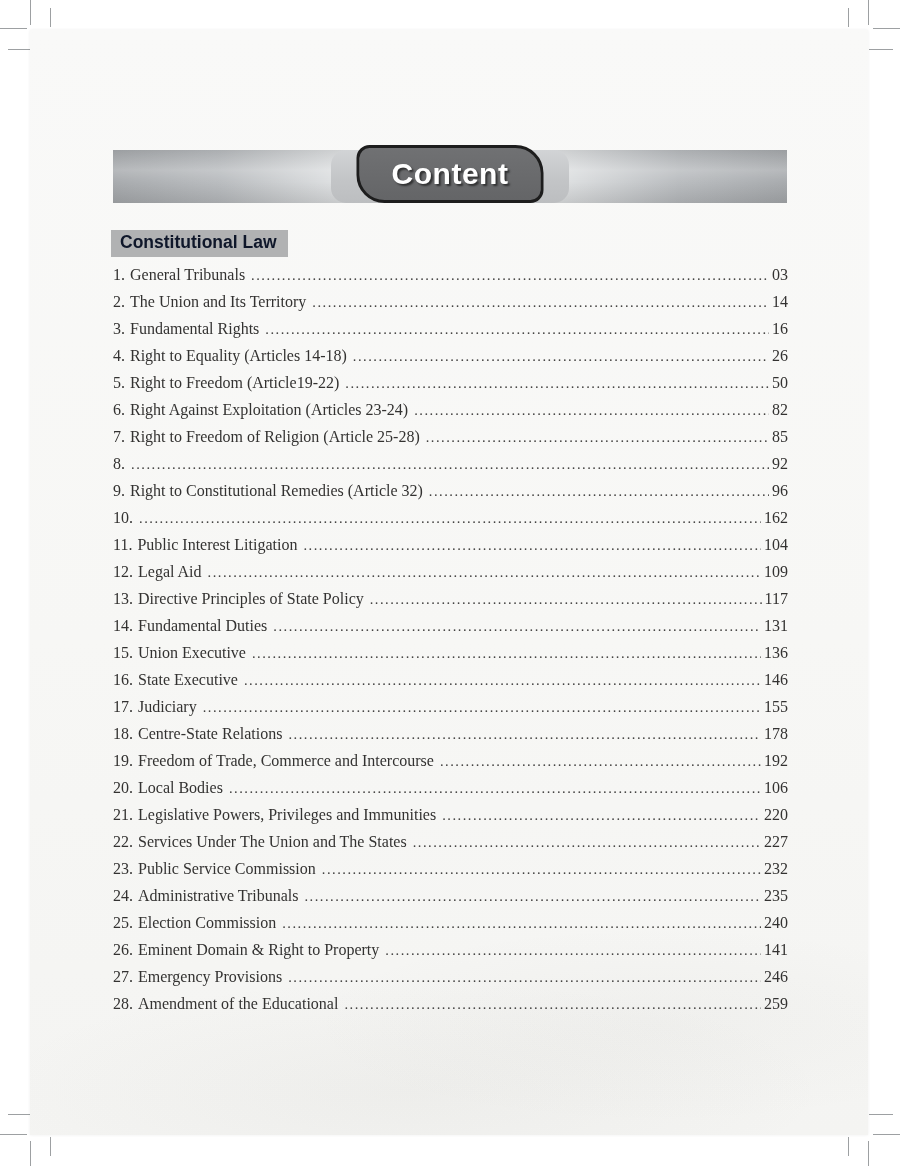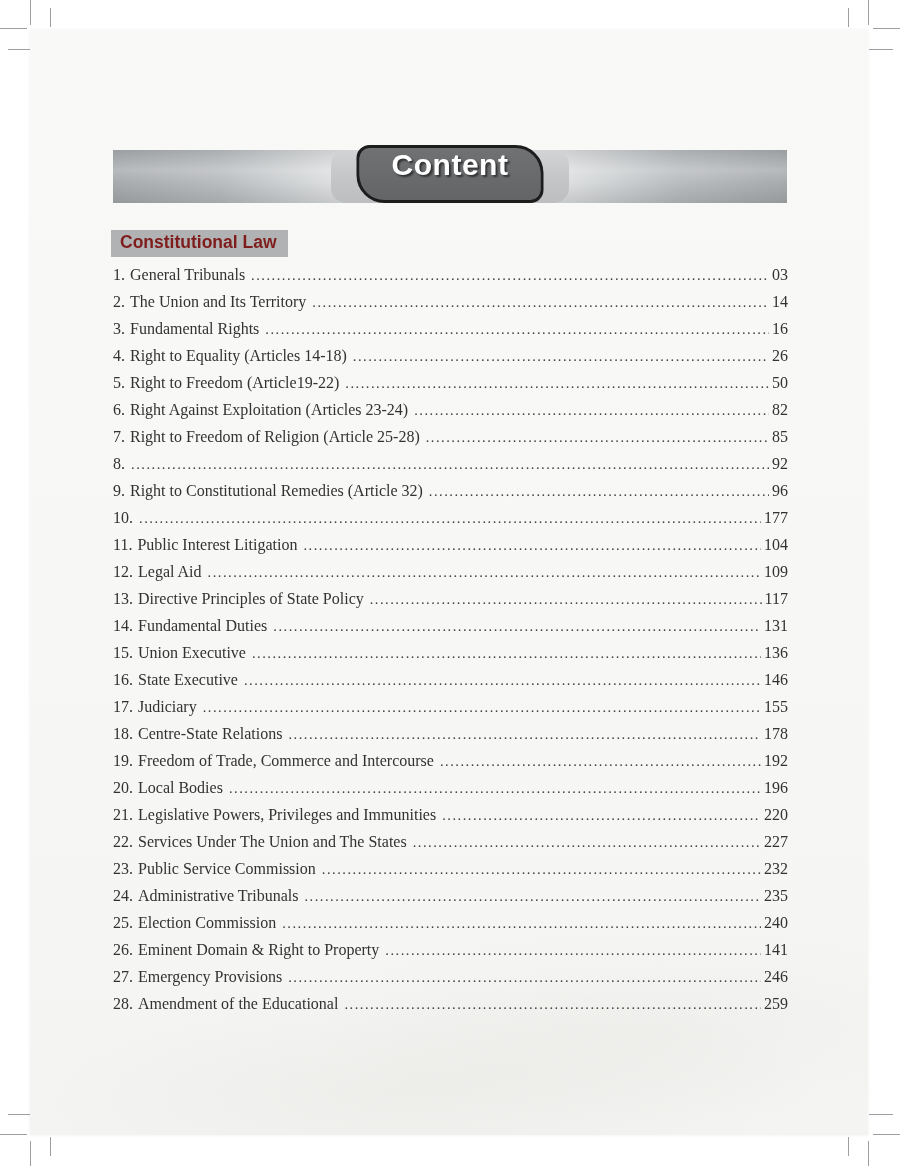--- a/index.html
+++ b/index.html
@@ -40,37 +40,37 @@
     width:238px; height:53px;
     background:linear-gradient(180deg, #d2d4d6 0%, #c3c5c7 55%, #bcbec0 100%);
     border-radius:15px;
   }
   .badge {
     position:absolute; left:50%; top:-5px; transform:translateX(-50%);
     width:187px; height:58px;
     background:linear-gradient(180deg, #707173 0%, #646567 100%);
     border:3px solid #1d1d1d;
     border-radius:13px 28px 13px 28px;
-    display:flex; align-items:flex-start; justify-content:center;
+    display:flex; align-items:center; justify-content:center;
   }
   .badge-text {
     font-family:"Liberation Sans", sans-serif;
     font-weight:bold; font-size:30px; color:#ffffff;
     letter-spacing:0.5px;
     text-shadow:2px 2px 2px rgba(0,0,0,0.55);
   }
 
   
   .section-heading {
     position:absolute; left:81px; top:200px;
     display:inline-block;
     background:#b1b2b3;
     padding:2px 11px 4px 9px;
     font-family:"Liberation Sans", sans-serif;
-    font-weight:bold; font-size:17.5px; color:#7f1d1d;
+    font-weight:bold; font-size:17.5px; color:#0f172a;
   }
 
   
   .toc {
     position:absolute; left:83px; top:231px;
     width:675px;
   }
   .toc-row {
     display:flex; align-items:baseline;
     height:27px; line-height:27px;
@@ -182,21 +182,21 @@
   <div class="toc-row">
     <span class="toc-num">9.</span>
     <span class="toc-title">Right to Constitutional Remedies (Article 32)</span>
     <span class="toc-leader">................................................................................................................................................................................................................................................................................................................................</span>
     <span class="toc-page">96</span>
   </div>
 
   <div class="toc-row">
     <span class="toc-num">10.</span>
     <span class="toc-leader">................................................................................................................................................................................................................................................................................................................................</span>
-    <span class="toc-page">177</span>
+    <span class="toc-page">162</span>
   </div>
 
   <div class="toc-row">
     <span class="toc-num">11.</span>
     <span class="toc-title">Public Interest Litigation</span>
     <span class="toc-leader">................................................................................................................................................................................................................................................................................................................................</span>
     <span class="toc-page">104</span>
   </div>
 
   <div class="toc-row">
@@ -252,21 +252,21 @@
     <span class="toc-num">19.</span>
     <span class="toc-title">Freedom of Trade, Commerce and Intercourse</span>
     <span class="toc-leader">................................................................................................................................................................................................................................................................................................................................</span>
     <span class="toc-page">192</span>
   </div>
 
   <div class="toc-row">
     <span class="toc-num">20.</span>
     <span class="toc-title">Local Bodies</span>
     <span class="toc-leader">................................................................................................................................................................................................................................................................................................................................</span>
-    <span class="toc-page">196</span>
+    <span class="toc-page">106</span>
   </div>
 
   <div class="toc-row">
     <span class="toc-num">21.</span>
     <span class="toc-title">Legislative Powers, Privileges and Immunities</span>
     <span class="toc-leader">................................................................................................................................................................................................................................................................................................................................</span>
     <span class="toc-page">220</span>
   </div>
 
   <div class="toc-row">

